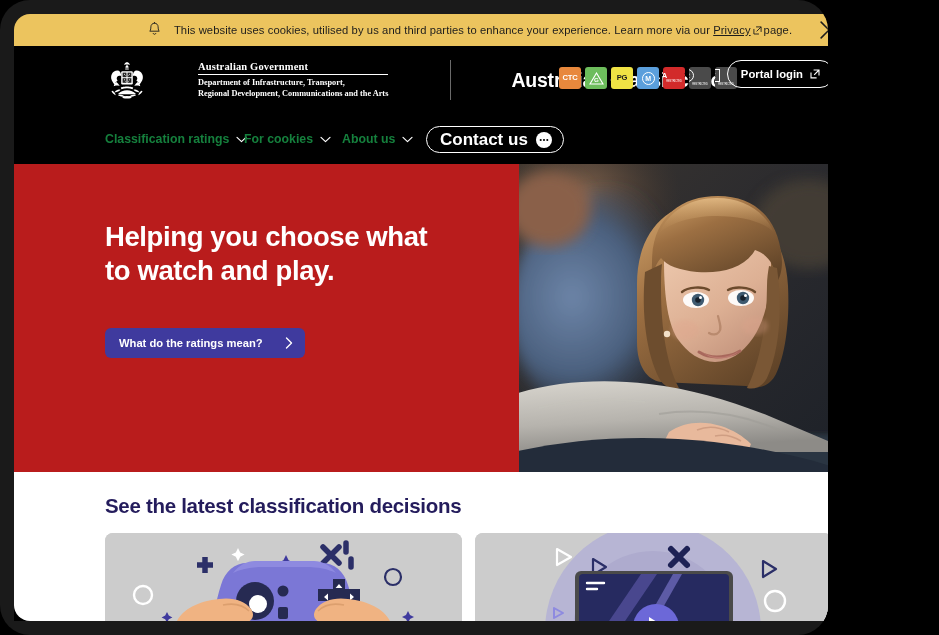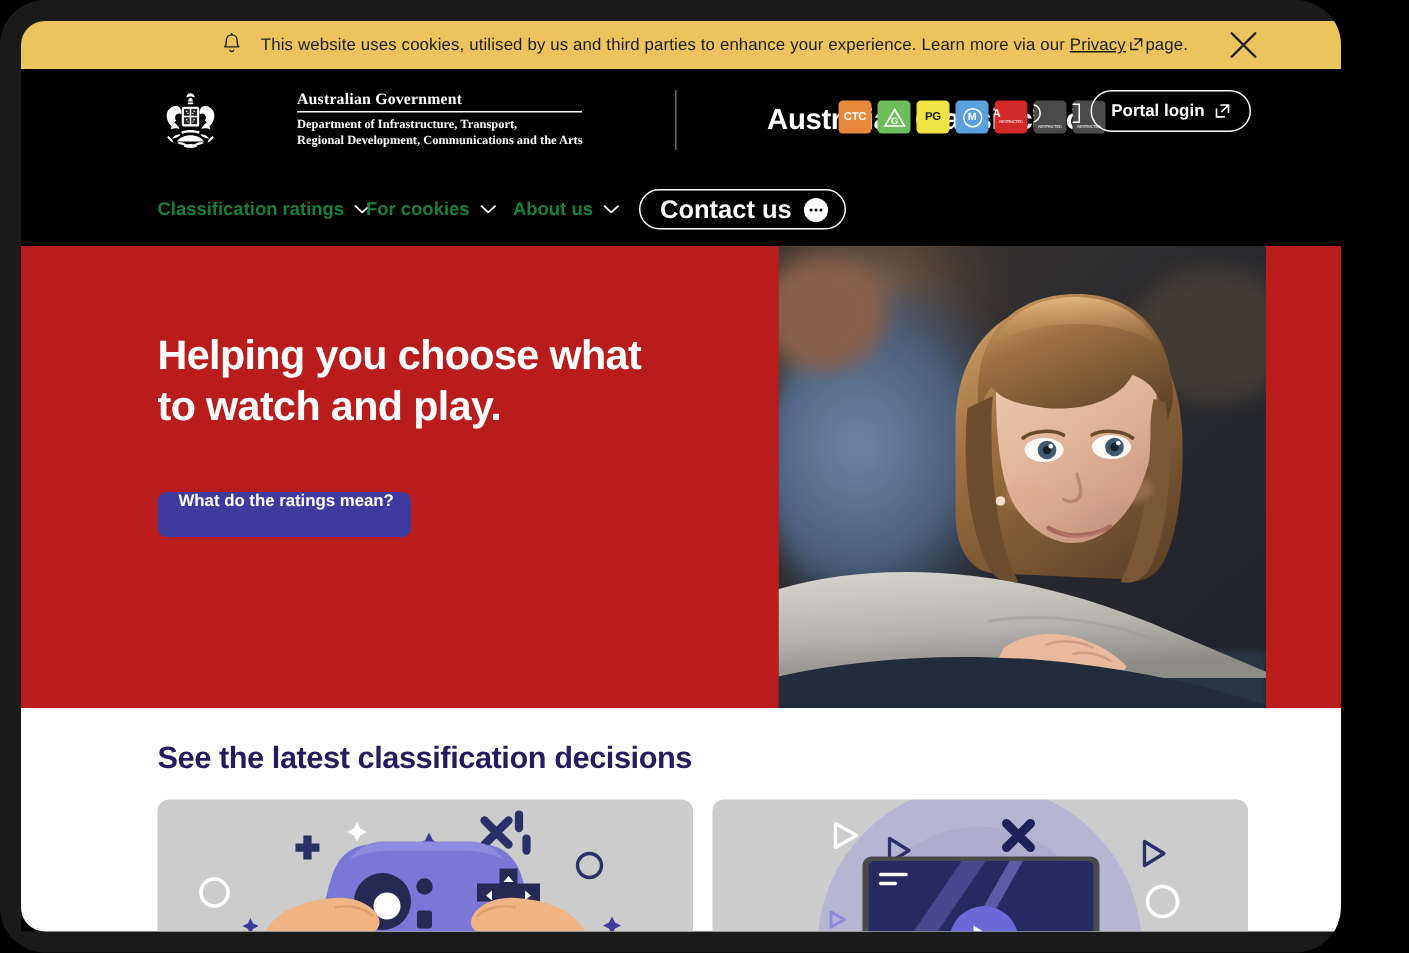--- a/index.html
+++ b/index.html
@@ -9,21 +9,21 @@
     height: 635px;
     overflow: hidden;
     background: #000000;
     font-family: "Liberation Sans", sans-serif;
   }
 
   
   #device-frame {
     position: absolute;
     left: 0; top: 0;
-    width: 894px; height: 635px;
+    width: 828px; height: 635px;
     background: #1a1a1a;
     border-radius: 30px;
     overflow: hidden;
   }
 
   
   #cookie-banner {
     position: absolute;
     left: 14px; top: 14px;
     width: 911px; height: 32px;
@@ -277,21 +277,20 @@
     background: #3f3a9e;
     color: #ffffff;
     border: none;
     border-radius: 6px;
     font-family: "Liberation Sans", sans-serif;
     font-size: 11.2px;
     font-weight: bold;
     display: flex; align-items: center; gap: 22px;
     cursor: pointer;
     white-space: nowrap;
-    flex-direction: column;
   }
   #hero-cta svg { width: 9px; height: 12px; }
 
   #hero-photo {
     position: absolute;
     left: 505px; top: 0;
     width: 325px; height: 308px;
     overflow: hidden;
   }
   #hero-photo svg { width: 100%; height: 100%; display: block; }

